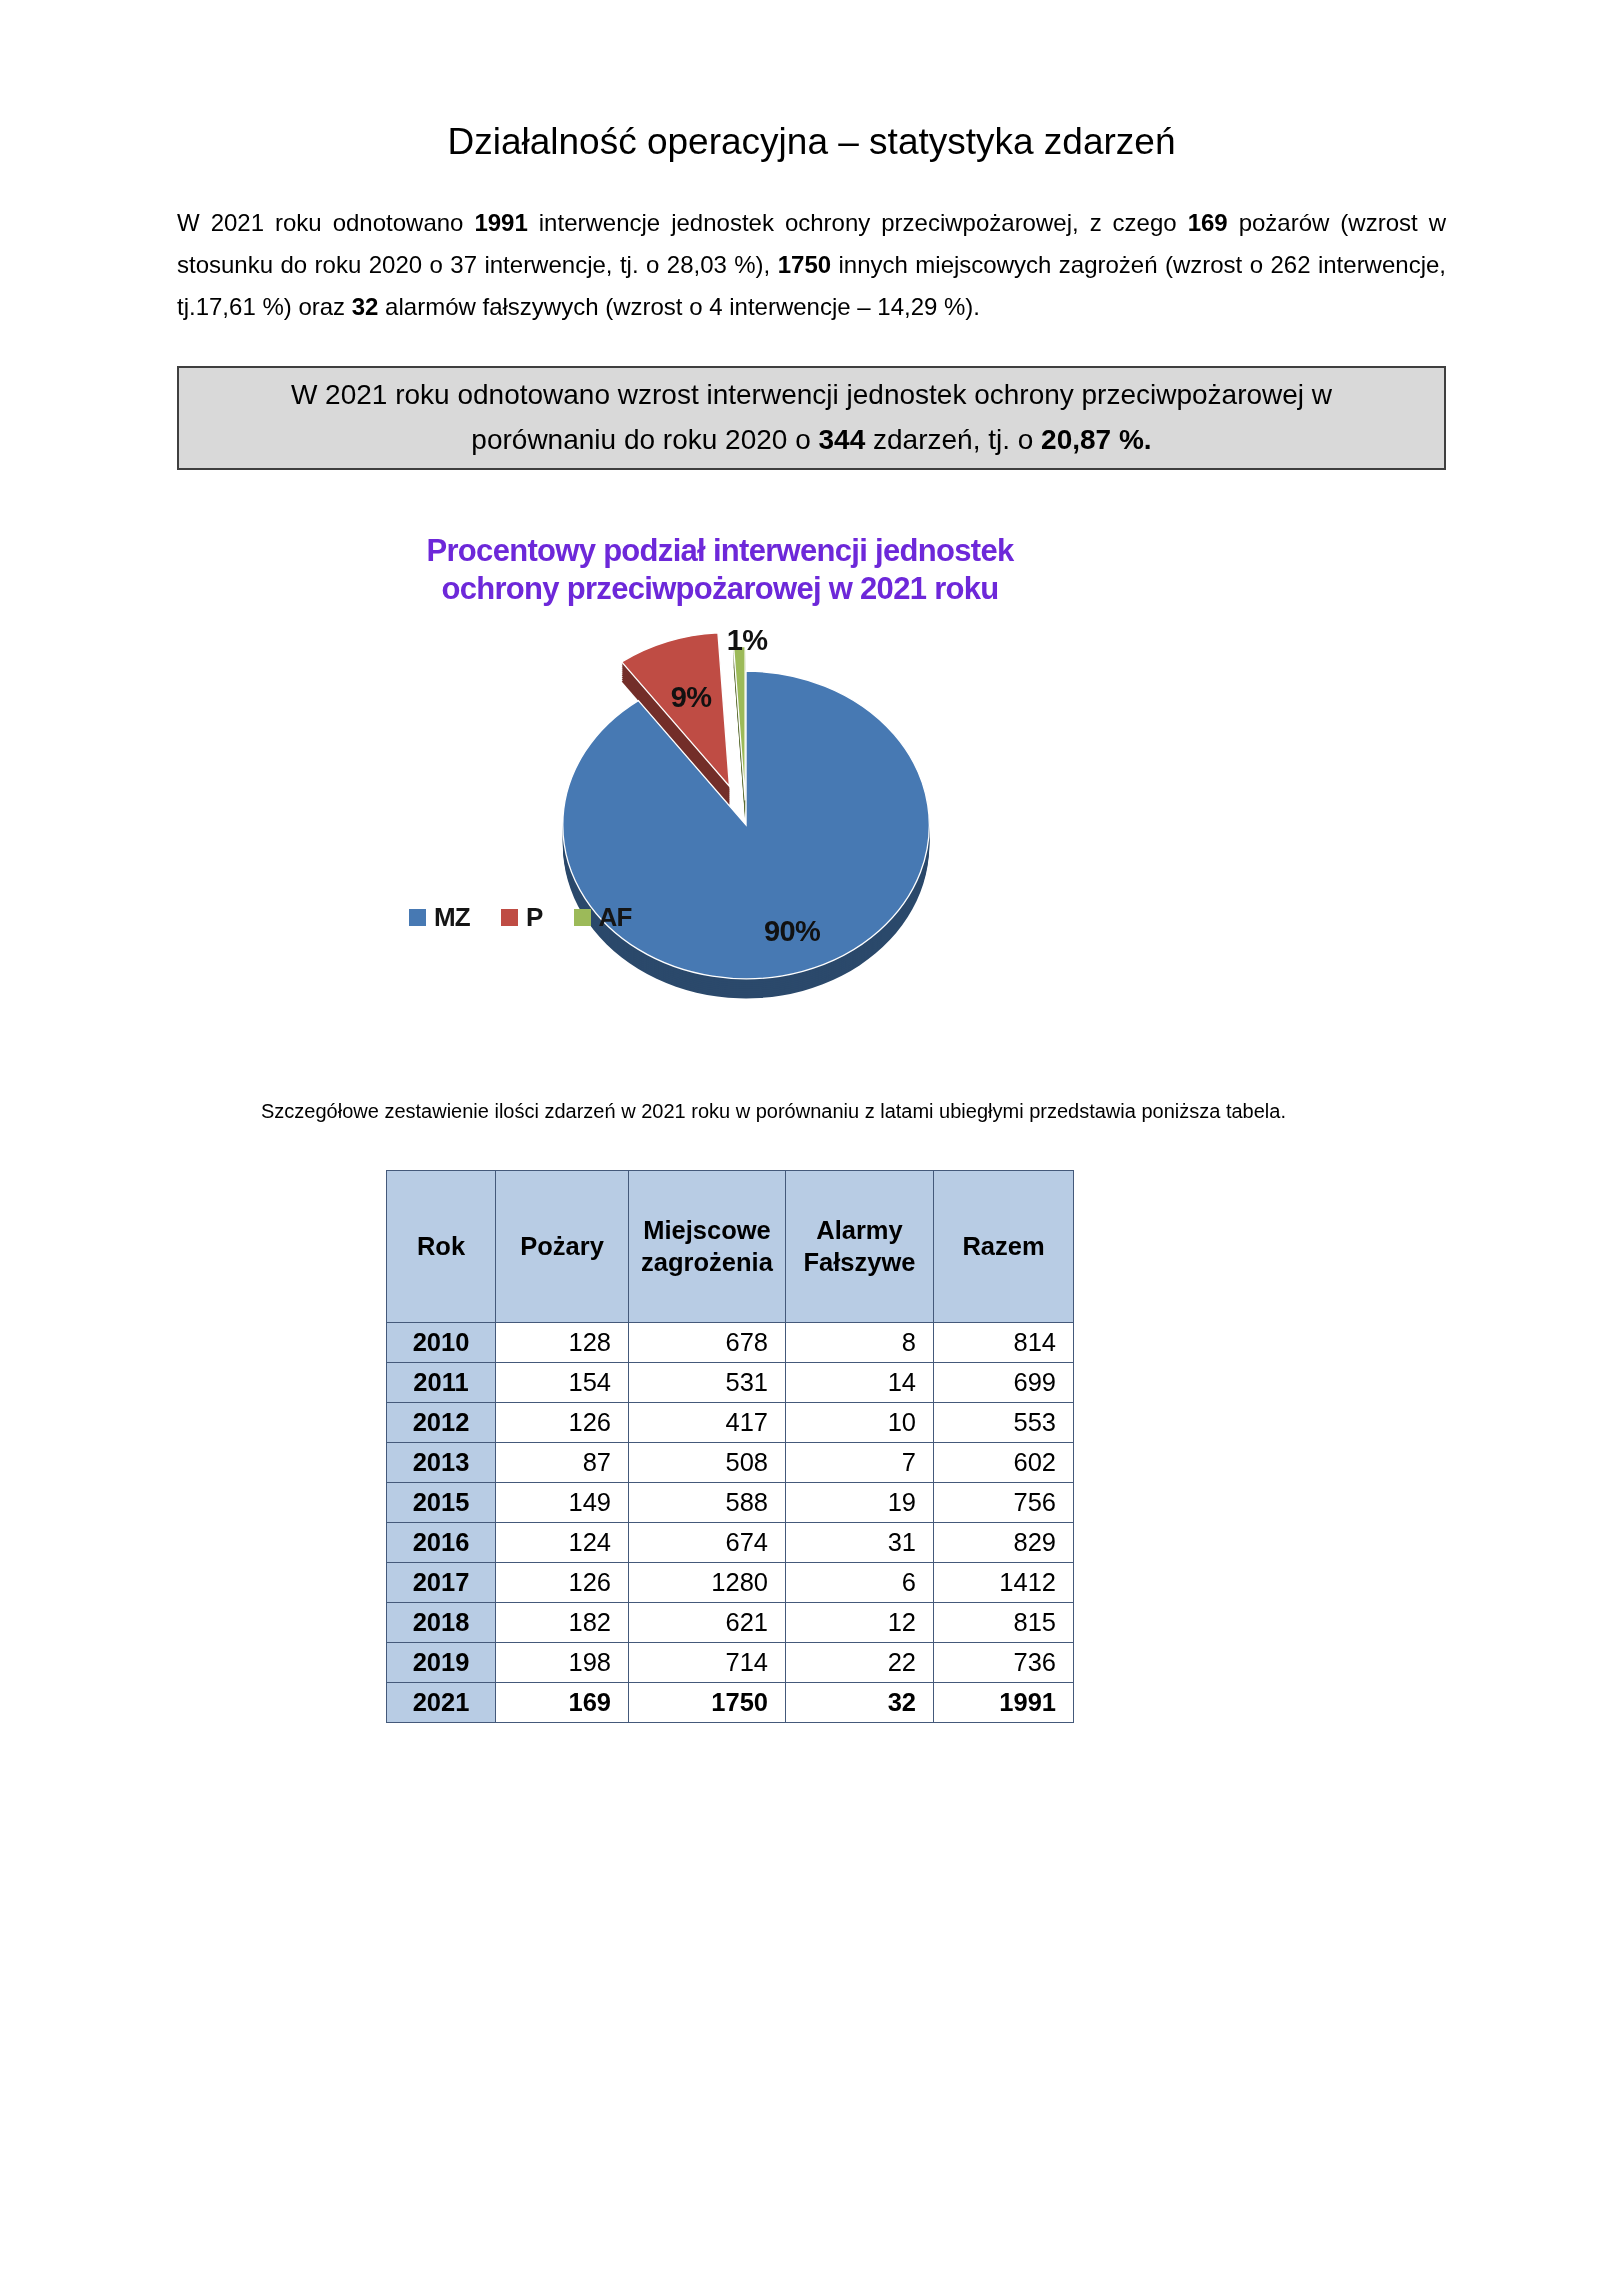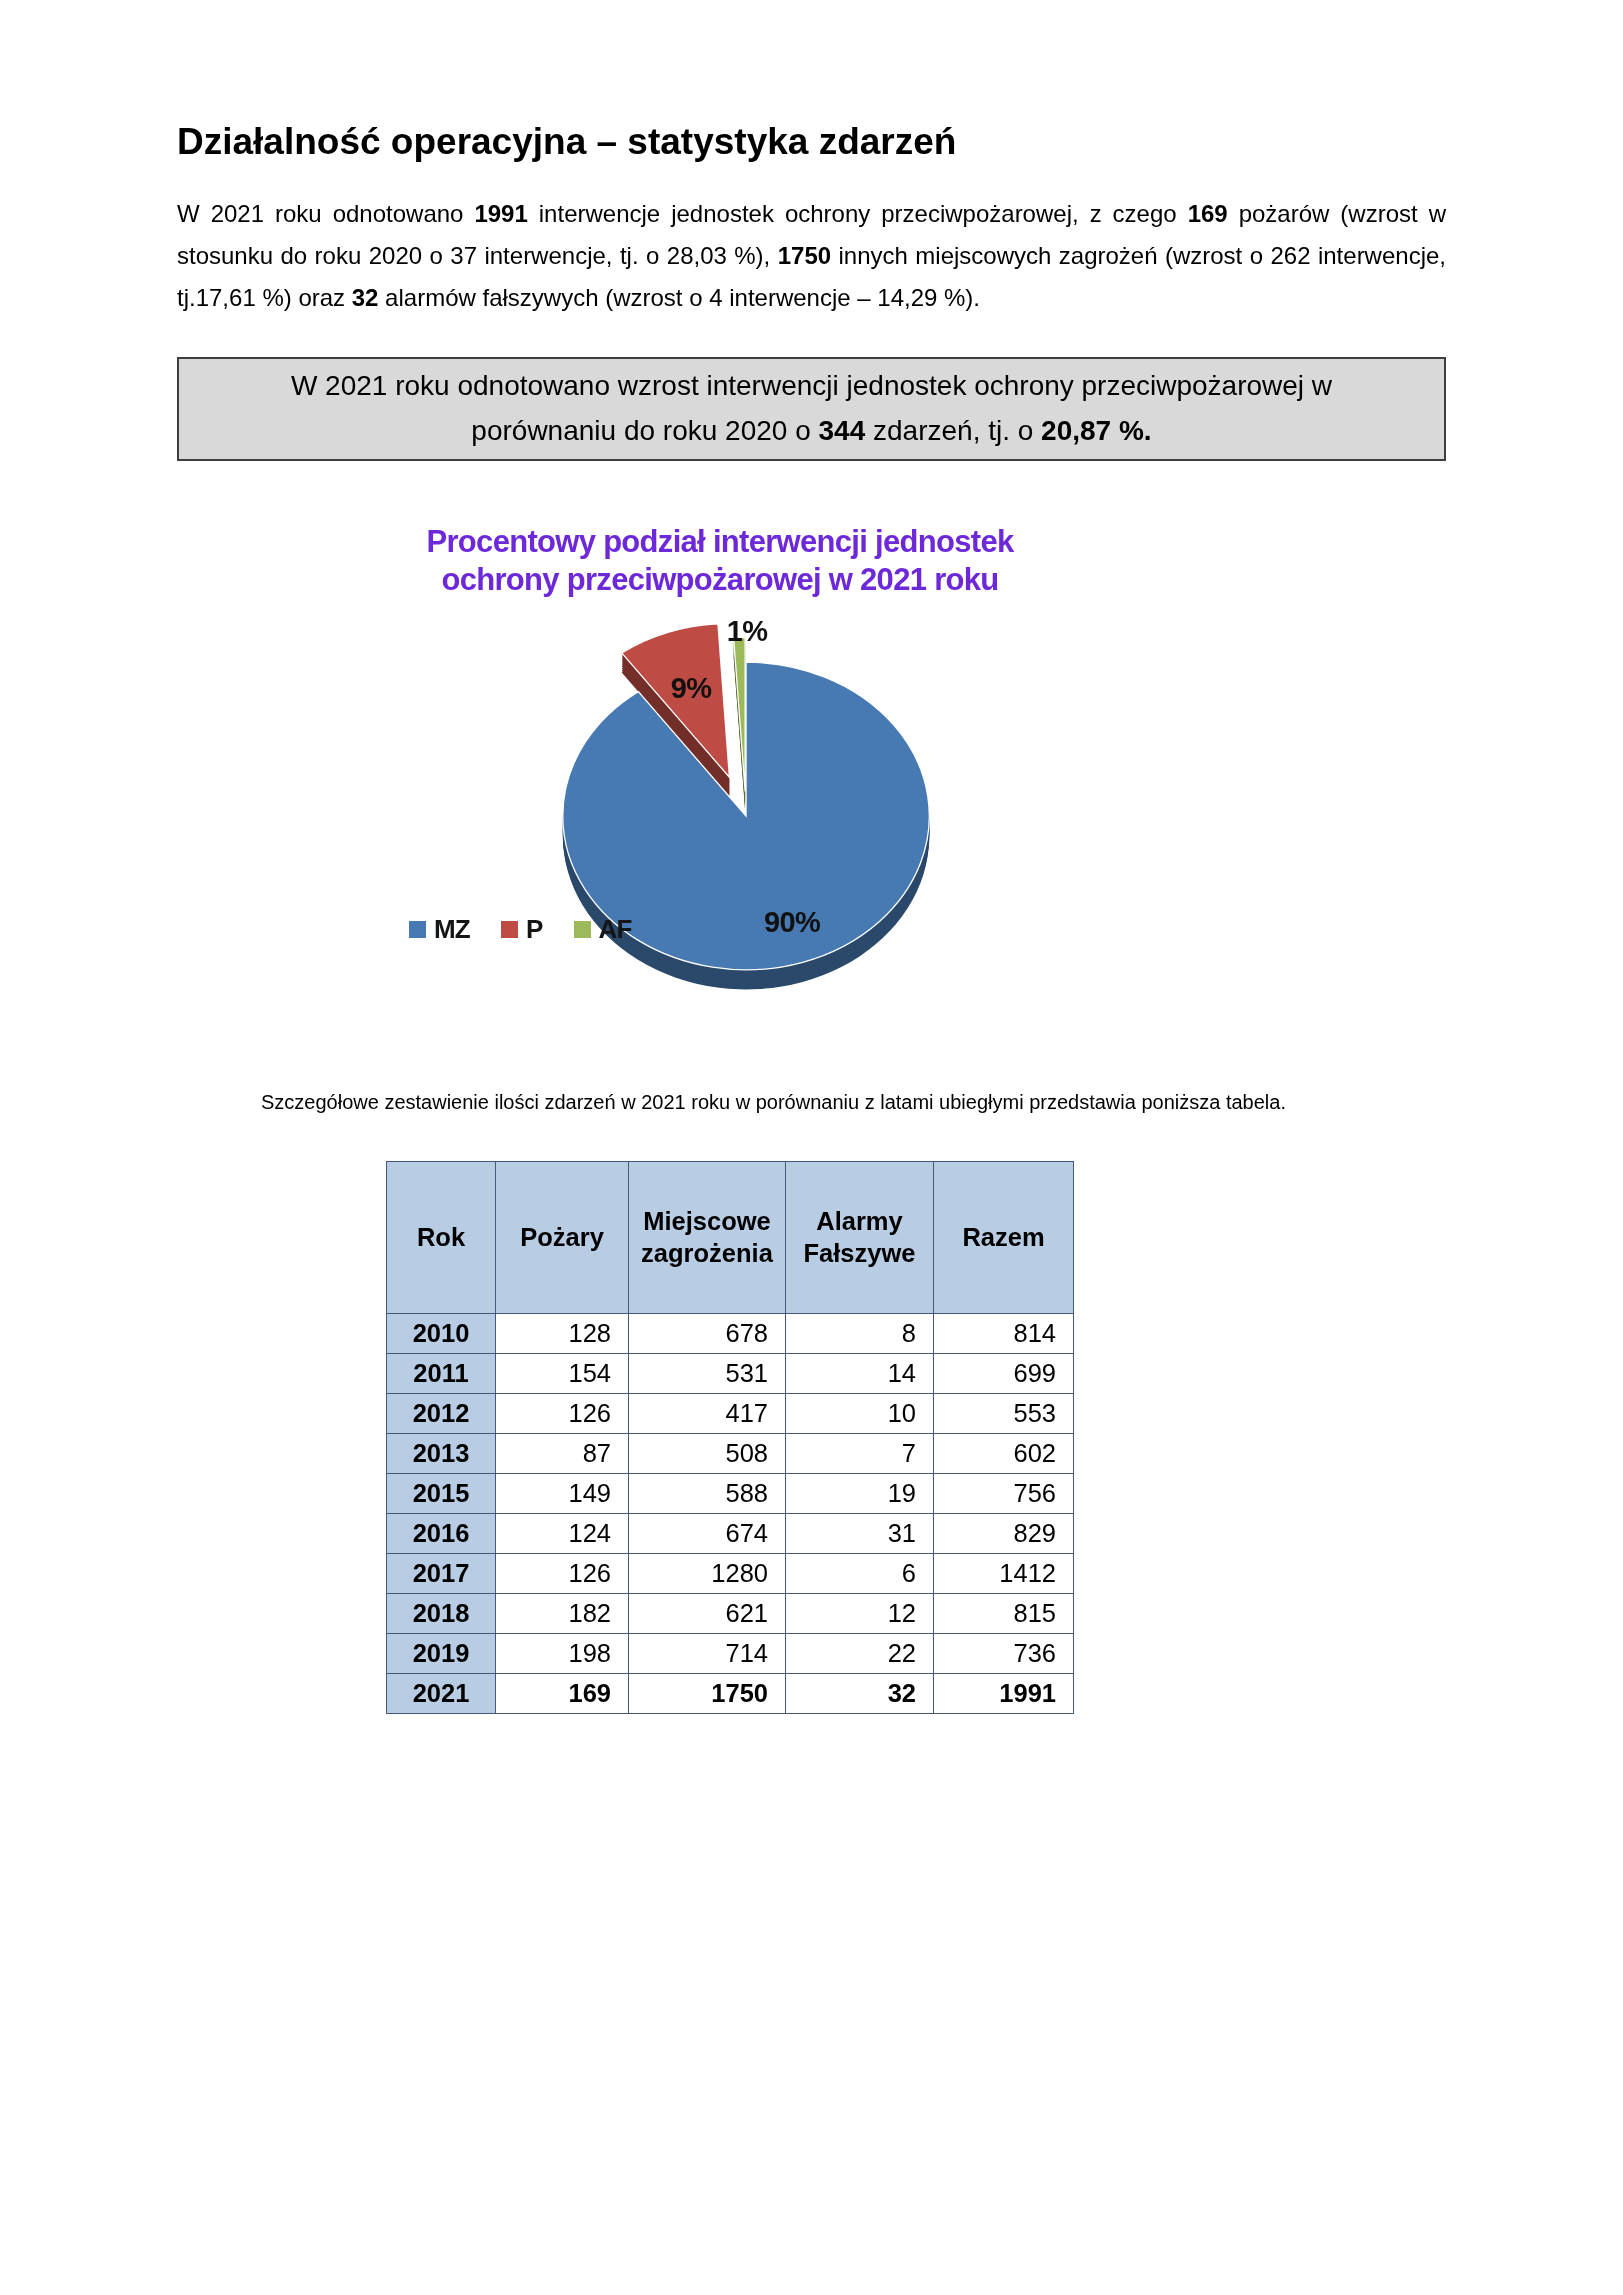--- a/index.html
+++ b/index.html
@@ -4,21 +4,21 @@
 <style>
   * { margin:0; padding:0; box-sizing:border-box; }
   html, body { background:#ffffff; }
   body {
     width:1623px; height:2295px;
     font-family:"Liberation Sans", sans-serif;
     color:#000; position:relative; overflow:hidden;
   }
   .page { padding:121px 177px 0 177px; width:100%; height:100%; }
 
-  h1.doc-title { font-size:37px; font-weight:bold; margin-bottom:30px; letter-spacing:0; }
+  h1.doc-title { font-size:37px; font-weight:normal; margin-bottom:39px; letter-spacing:0;text-align:center; }
 
   p.intro { font-size:24px; line-height:1.74; text-align:justify; }
 
   .highlight-box {
     margin-top:39px;
     border:2px solid #3f3f3f;
     background:#d9d9d9;
     padding:5px 46px;
     font-size:28px; line-height:1.6;
     text-align:center;
@@ -31,21 +31,21 @@
     line-height:1.22; color:#6d28d9; letter-spacing:-0.7px;
   }
   .pie-svg { position:absolute; left:268px; top:77px; }
   .pct {
     position:absolute; transform:translate(-50%,-50%);
     font-weight:bold; font-size:29px; color:#111; letter-spacing:-0.7px;
   }
   .pct-p  { left:514px; top:165px; }
   .pct-af { left:570px; top:108px; }
   .pct-mz { left:615px; top:399px; }
-  .legend { position:absolute; left:232px; top:391px; display:flex; gap:31px; align-items:center; }
+  .legend { position:absolute; left:232px; top:370px; display:flex; gap:31px; align-items:center; }
   .legend-item { display:flex; align-items:center; gap:7.9px; }
   .legend-swatch { width:17px; height:17px; display:inline-block; }
   .legend-label { font-weight:bold; font-size:26px; color:#151515; letter-spacing:-0.7px; }
 
   p.table-intro {
     margin-top:26px; font-size:20px; line-height:1.78;
     text-align:justify; text-indent:84px;
   }
 
   table.stats {

